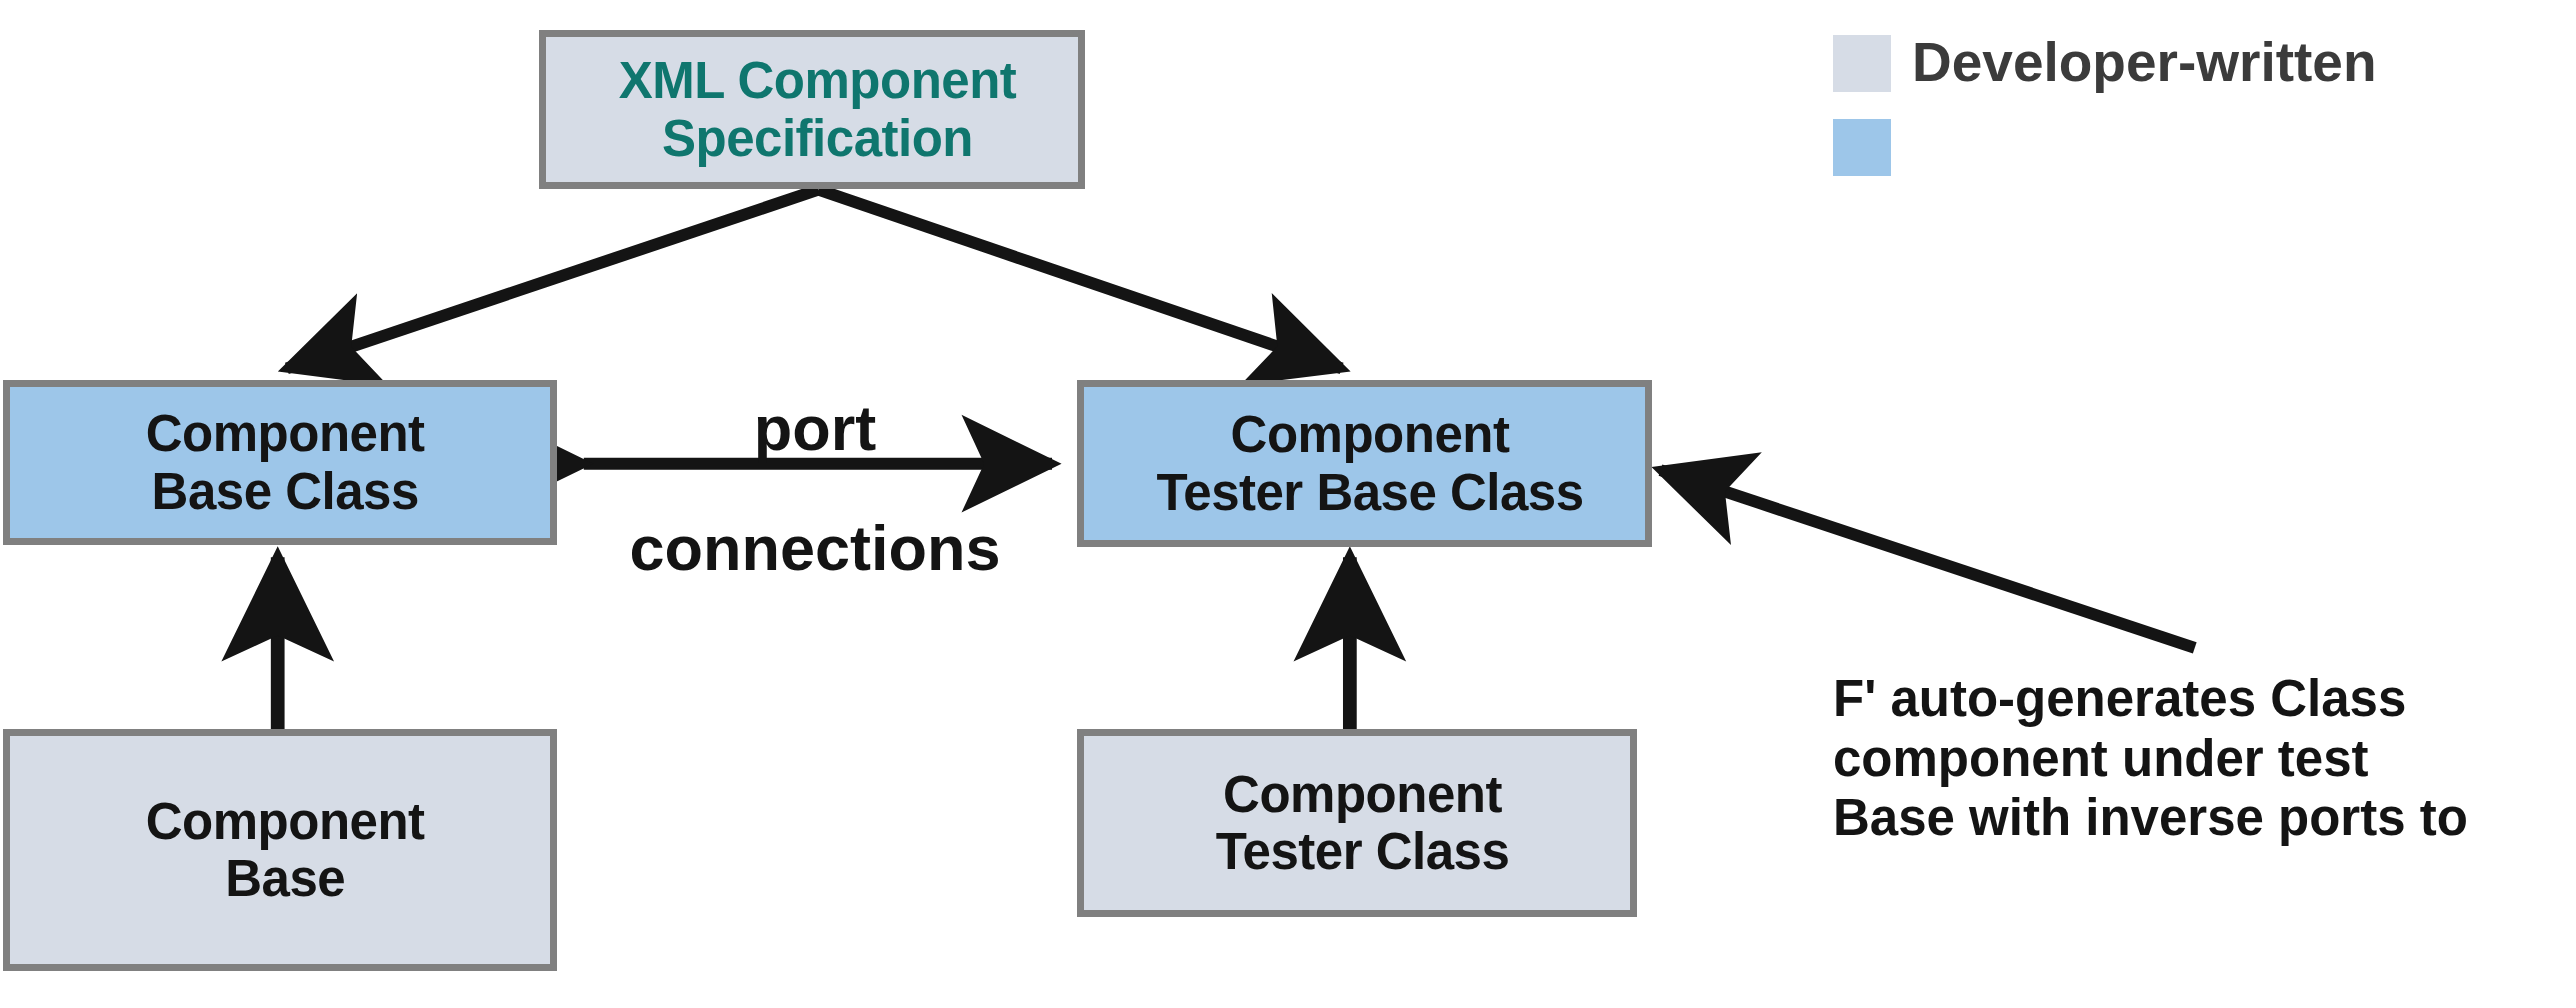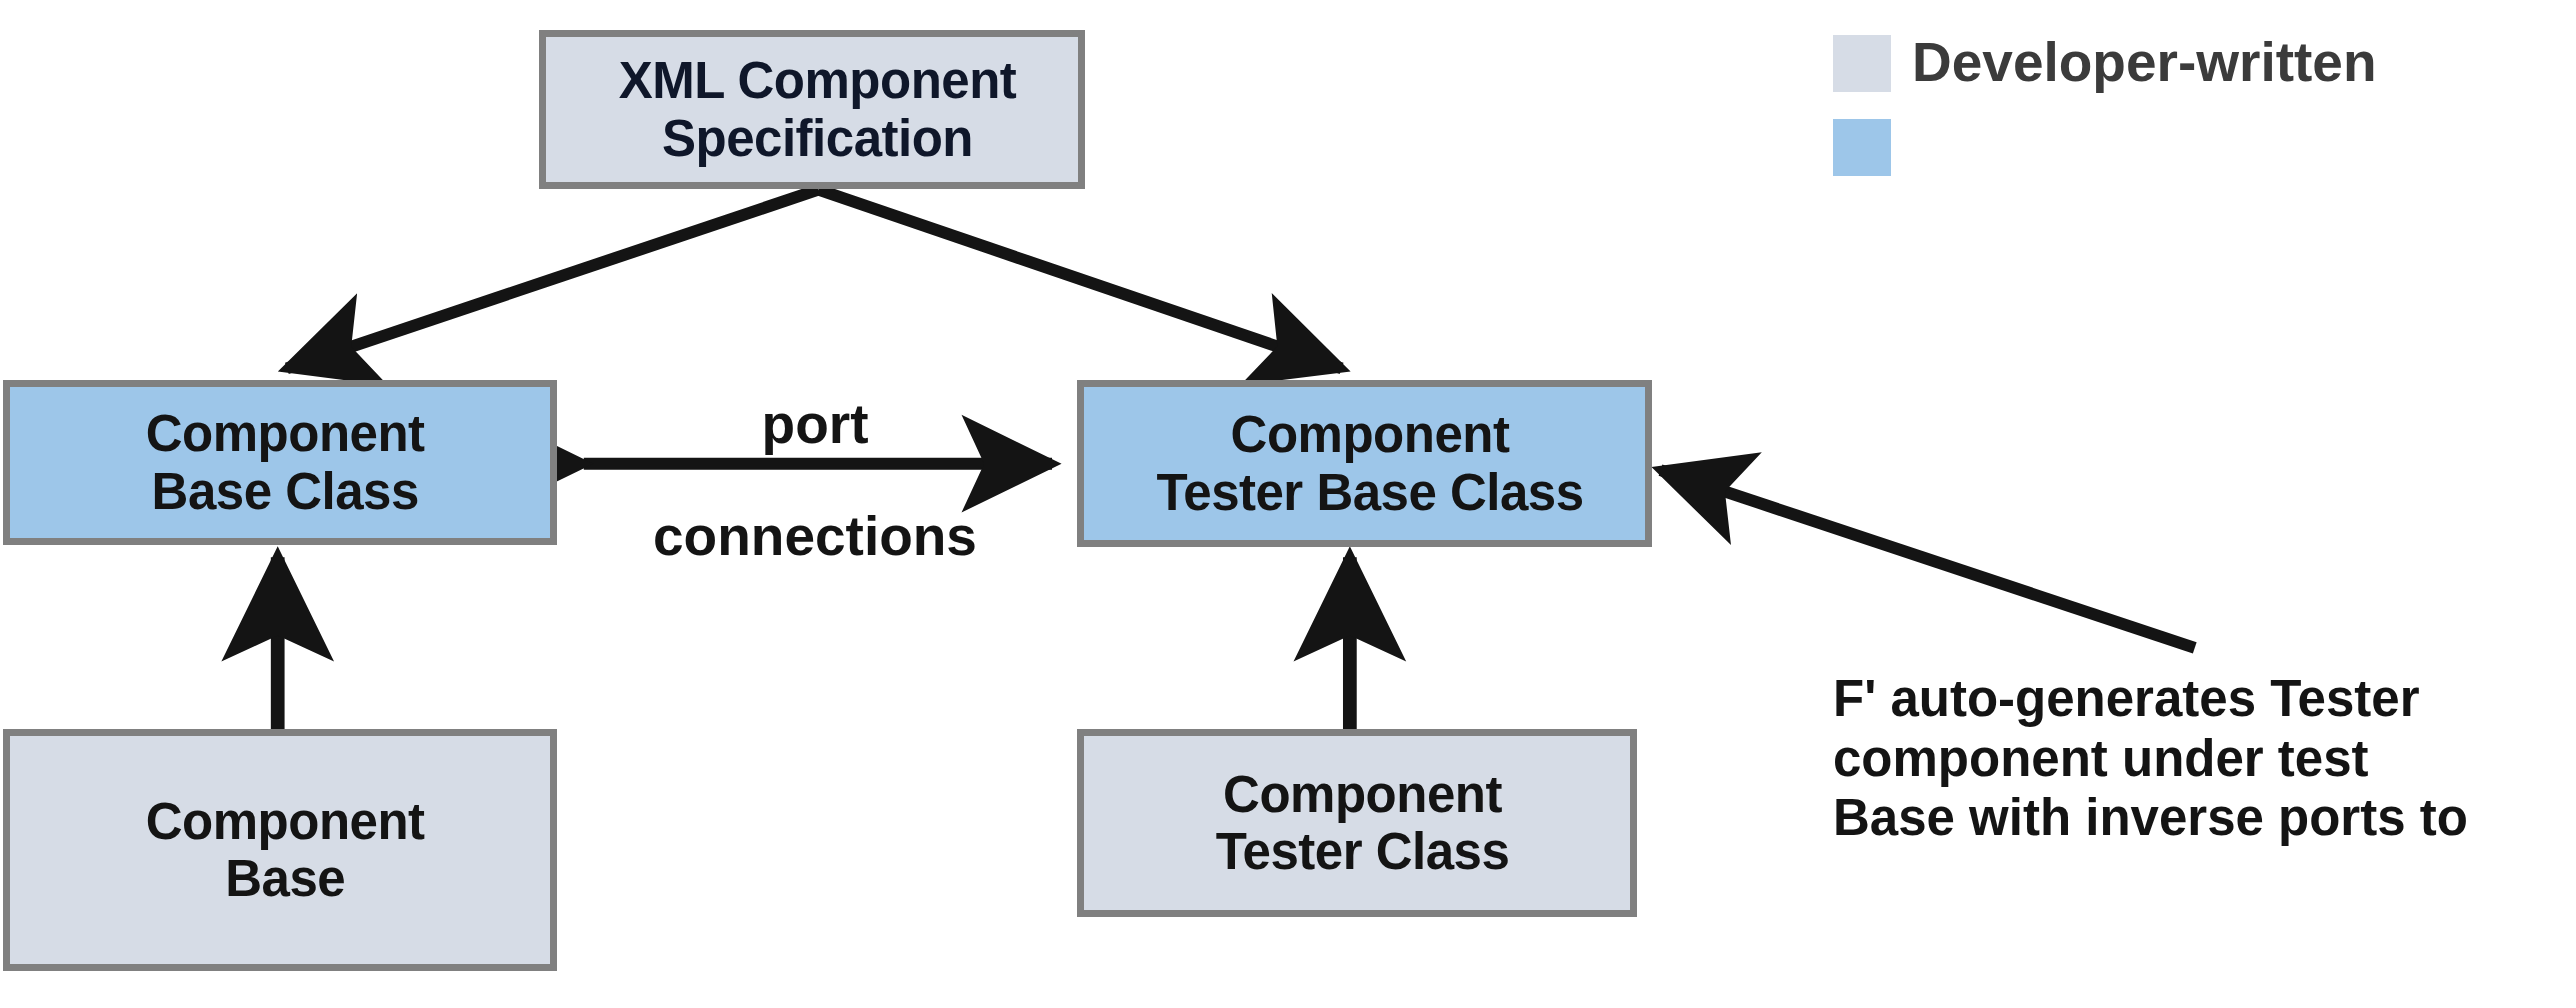--- a/index.html
+++ b/index.html
@@ -40,21 +40,21 @@
   #node-tester-base     { left: 1077px; top: 380px; width: 575px;  height: 167px; }
   #node-component-impl  { left: 2.7px;    top: 729px; width: 554px;  height: 242px; }
   #node-tester-class    { left: 1077px; top: 729px; width: 560px;  height: 188px; }
 
   
   .edge-label {
     position: absolute;
     text-align: center;
     color: #141414;
     font-weight: bold;
-    font-size: 55px;
+    font-size: 63px;
     line-height: 1.1;
     font-family: "Liberation Sans", sans-serif;
   }
   #edge-label-port-connections { left: 586px; top: 394px; width: 458px; }
   #edge-label-port-connections .ln1 { display:block; }
   #edge-label-port-connections .ln2 { display:block; margin-top: 51px; }
 
   
   #annotation-tester-base {
     position: absolute;
@@ -117,21 +117,21 @@
 
     <g>
       <line x1="1473" y1="797" x2="1473" y2="608" stroke="#141414" stroke-width="15" marker-end="url(#ah)"></line>
     </g>
 
     <g>
       <line x1="2395" y1="707" x2="1812" y2="513" stroke="#141414" stroke-width="13" marker-end="url(#ah)"></line>
     </g>
   </svg>
 
-  <div class="node fill-dev" id="node-xml-spec" style="background: rgb(214, 220, 230); border-color: rgb(128, 128, 128); color: #0f172a;">
+  <div class="node fill-dev" id="node-xml-spec" style="background: rgb(214, 220, 230); border-color: rgb(128, 128, 128); color: #0f766e;">
     <span>
         <span>XML Component</span>
         <span>Specification</span>
       </span>
   </div>
 
   <div class="node fill-auto" id="node-component-base" style="background: rgb(157, 198, 233); border-color: rgb(128, 128, 128); color: rgb(20, 20, 20);">
     <span>
         <span>Component</span>
         <span>Base Class</span>
@@ -158,21 +158,21 @@
         <span>Tester Class</span>
       </span>
   </div>
 
   <div class="edge-label" id="edge-label-port-connections">
     <span class="ln1">port</span>
     <span class="ln2">connections</span>
   </div>
 
   <div id="annotation-tester-base">
-    <div>F' auto-generates Tester</div>
+    <div>F' auto-generates Class</div>
     <div>component under test</div>
     <div>Base with inverse ports to</div>
   </div>
 
   <div id="legend">
     <div class="legend-row">
       <div class="legend-swatch" id="legend-swatch-0" style="background: rgb(214, 220, 230);"></div>
       <div class="legend-label">Developer-written</div>
     </div>
     <div class="legend-row">

